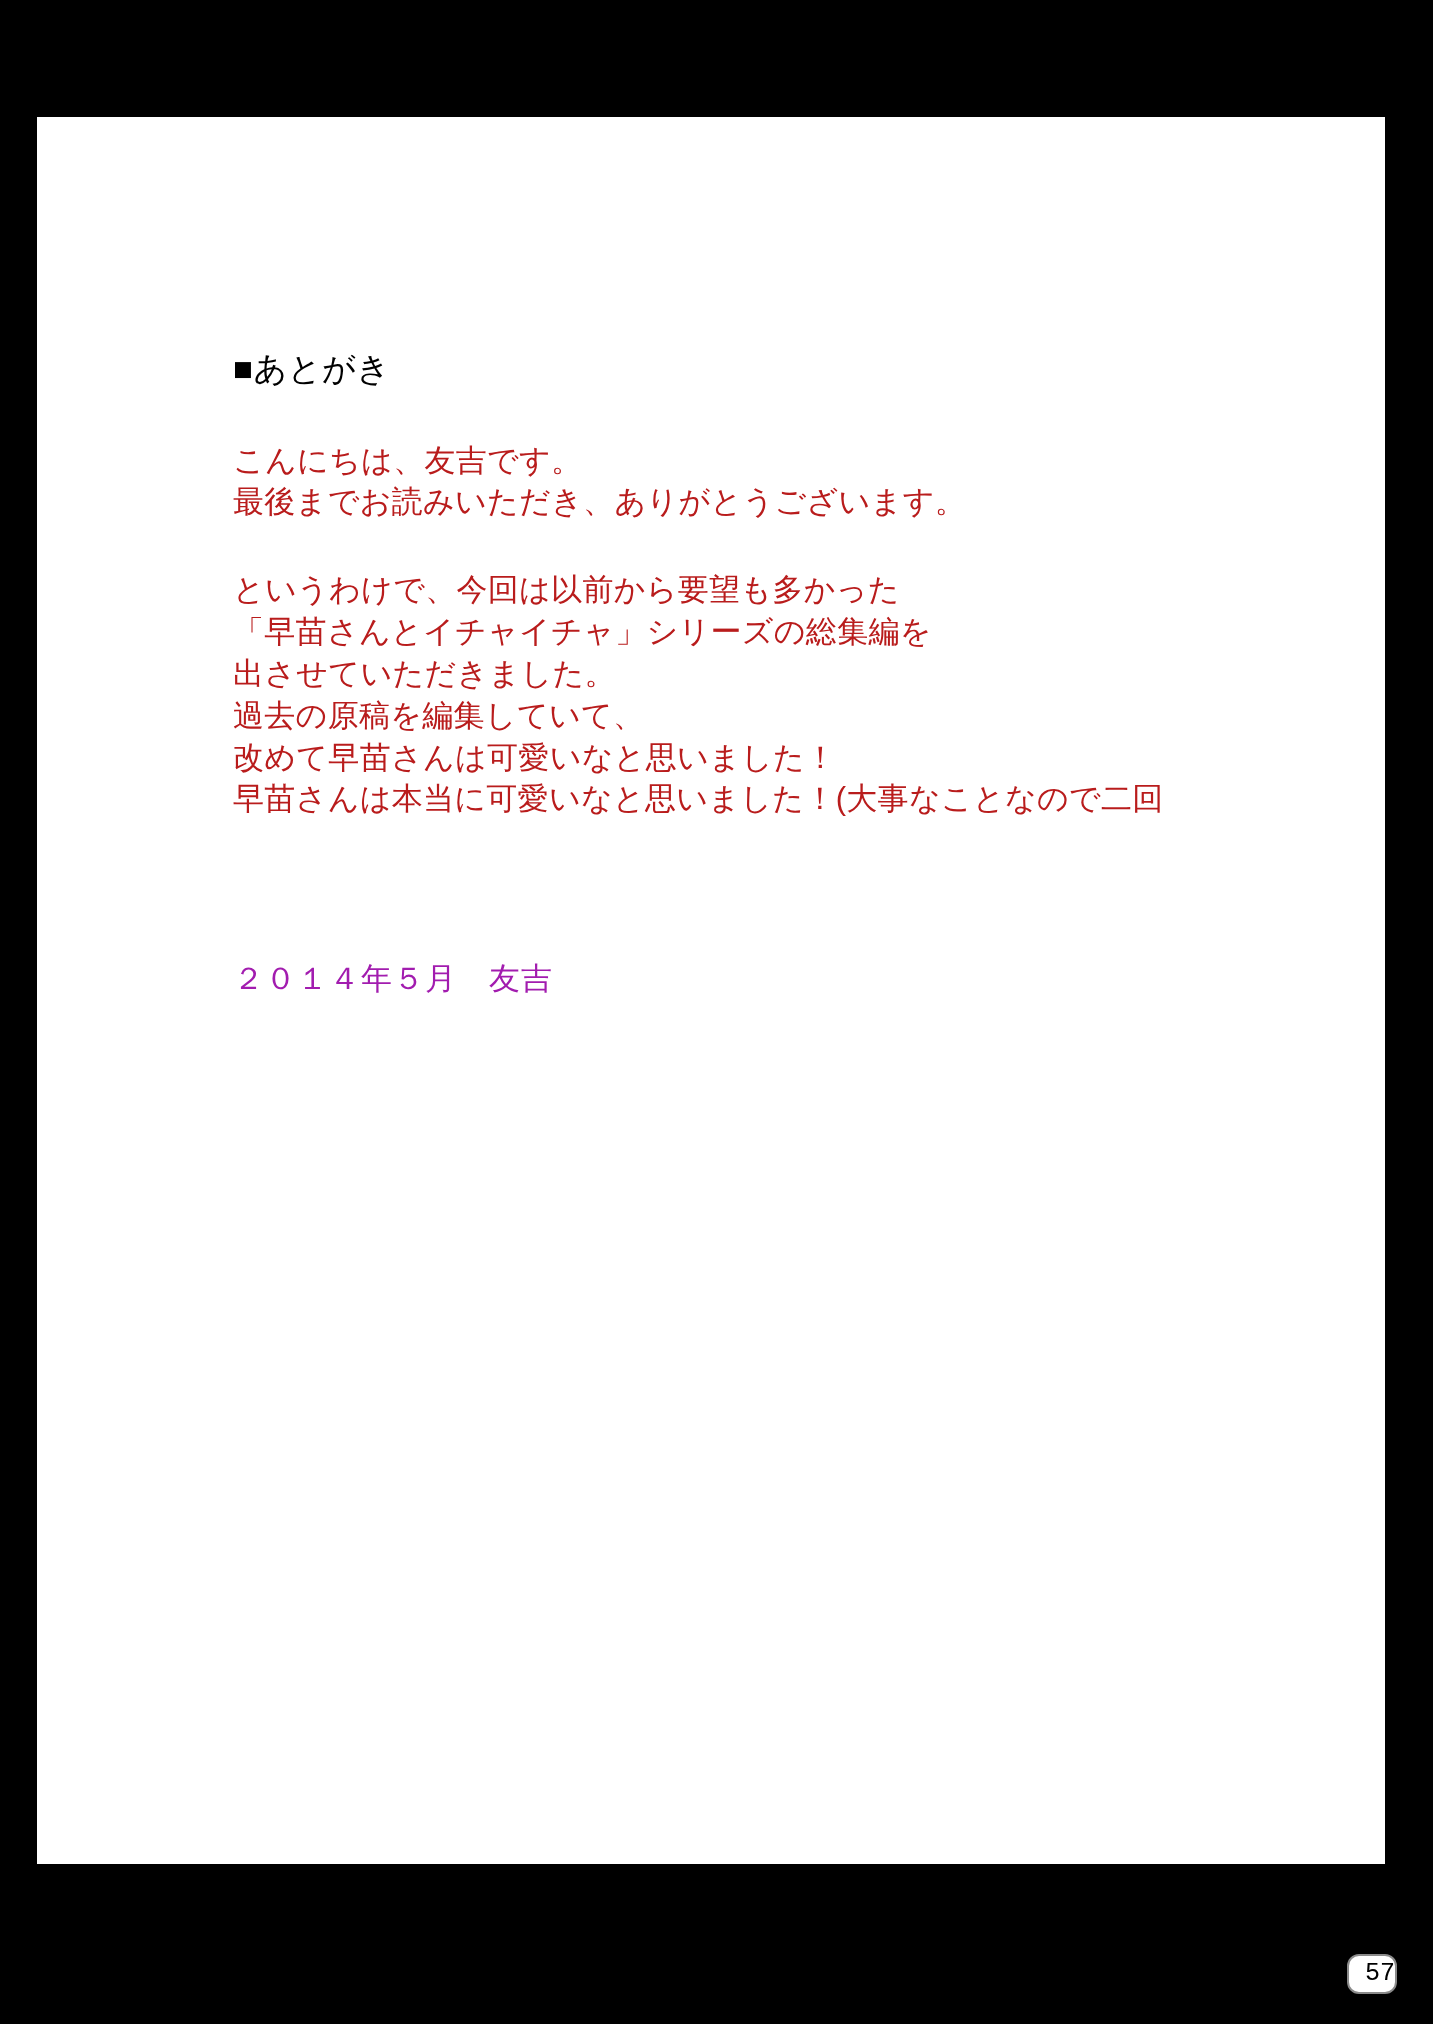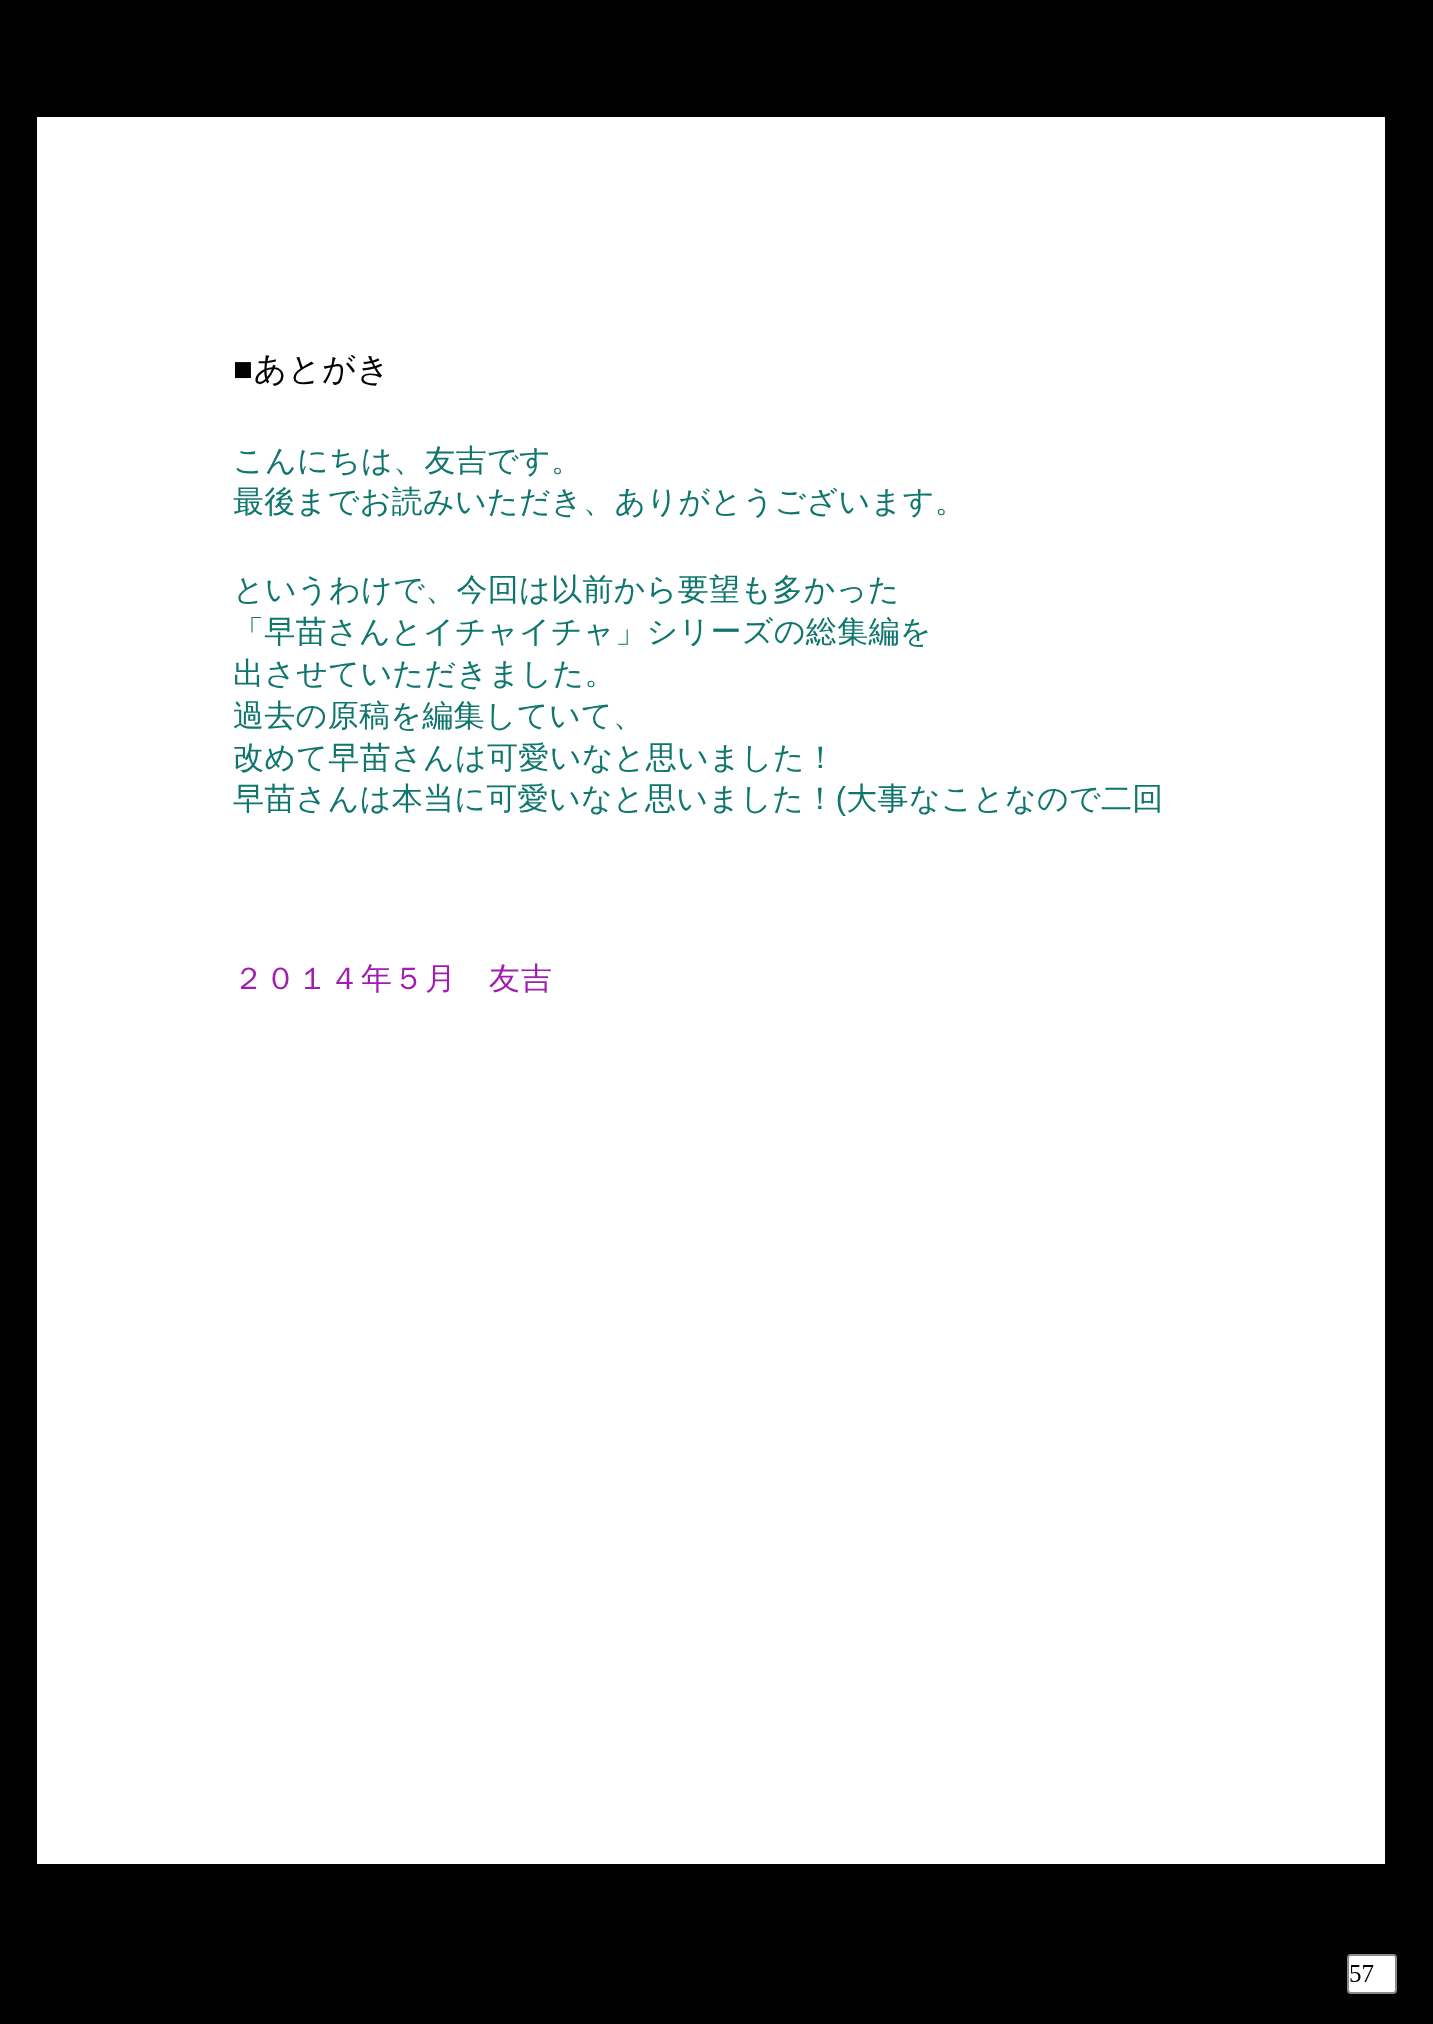--- a/index.html
+++ b/index.html
@@ -40,21 +40,21 @@
     font-size: 33px;
     line-height: 1.35;
     color: #000000;
     letter-spacing: 0.5px;
     margin: 0 0 0 0;
     white-space: pre;
   }
   .para {
     font-size: 31px;
     line-height: 1.35;
-    color: #0f766e;
+    color: #b91c1c;
     letter-spacing: 0.3px;
     margin: 0;
     white-space: pre-line;
   }
   .gap-lg { height: 48px; }
   .gap-md { height: 46px; }
   .sign {
     font-size: 31px;
     line-height: 1.35;
     color: #a21caf;
@@ -63,26 +63,26 @@
     white-space: pre;
   }
   .page-number {
     position: absolute;
     right: 36px;
     bottom: 30px;
     width: 46px;
     height: 36px;
     background: #ffffff;
     border: 2px solid #8a8a8a;
-    border-radius: 4px;
+    border-radius: 12px;
     color: #000000;
     font-size: 25px;
     line-height: 36px;
-    text-align: left;
-    font-family: Liberation Serif, serif;
+    text-align: right;
+    font-family: Liberation Mono, monospace;
   }
 </style>
 </head>
 <body>
 
 <div class="page">
 
   <div class="paper">
 
     <div class="content">

